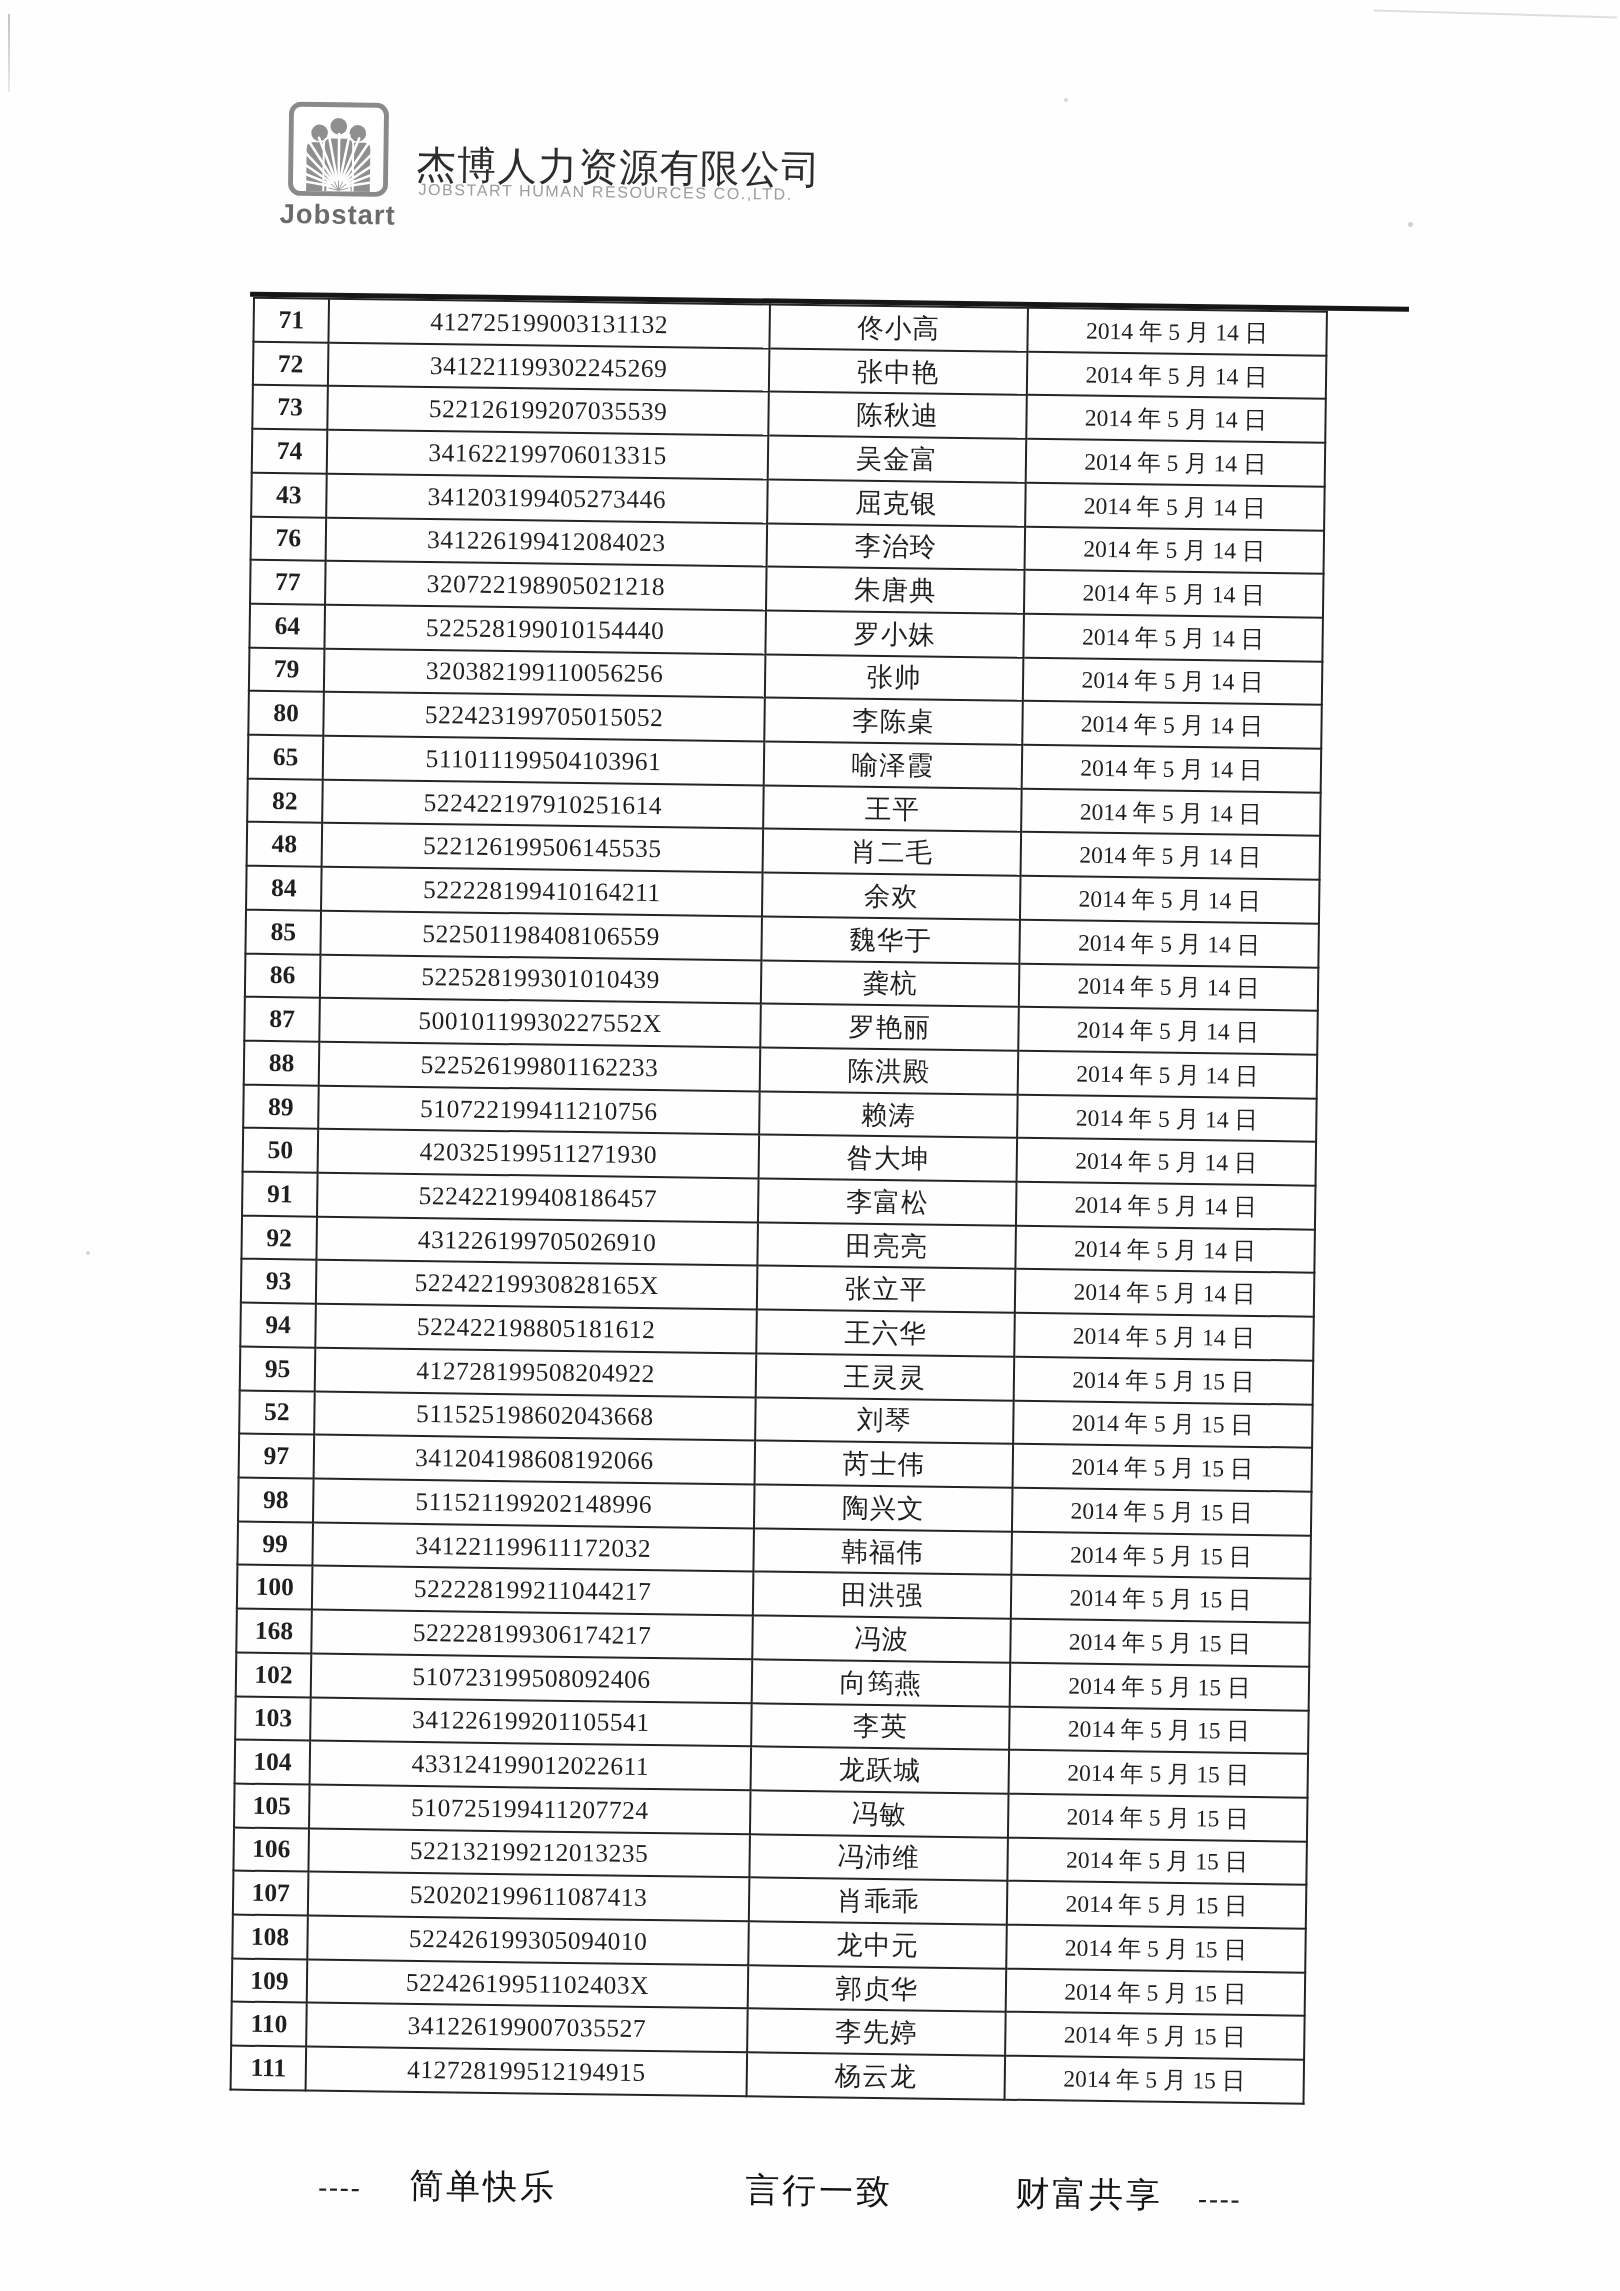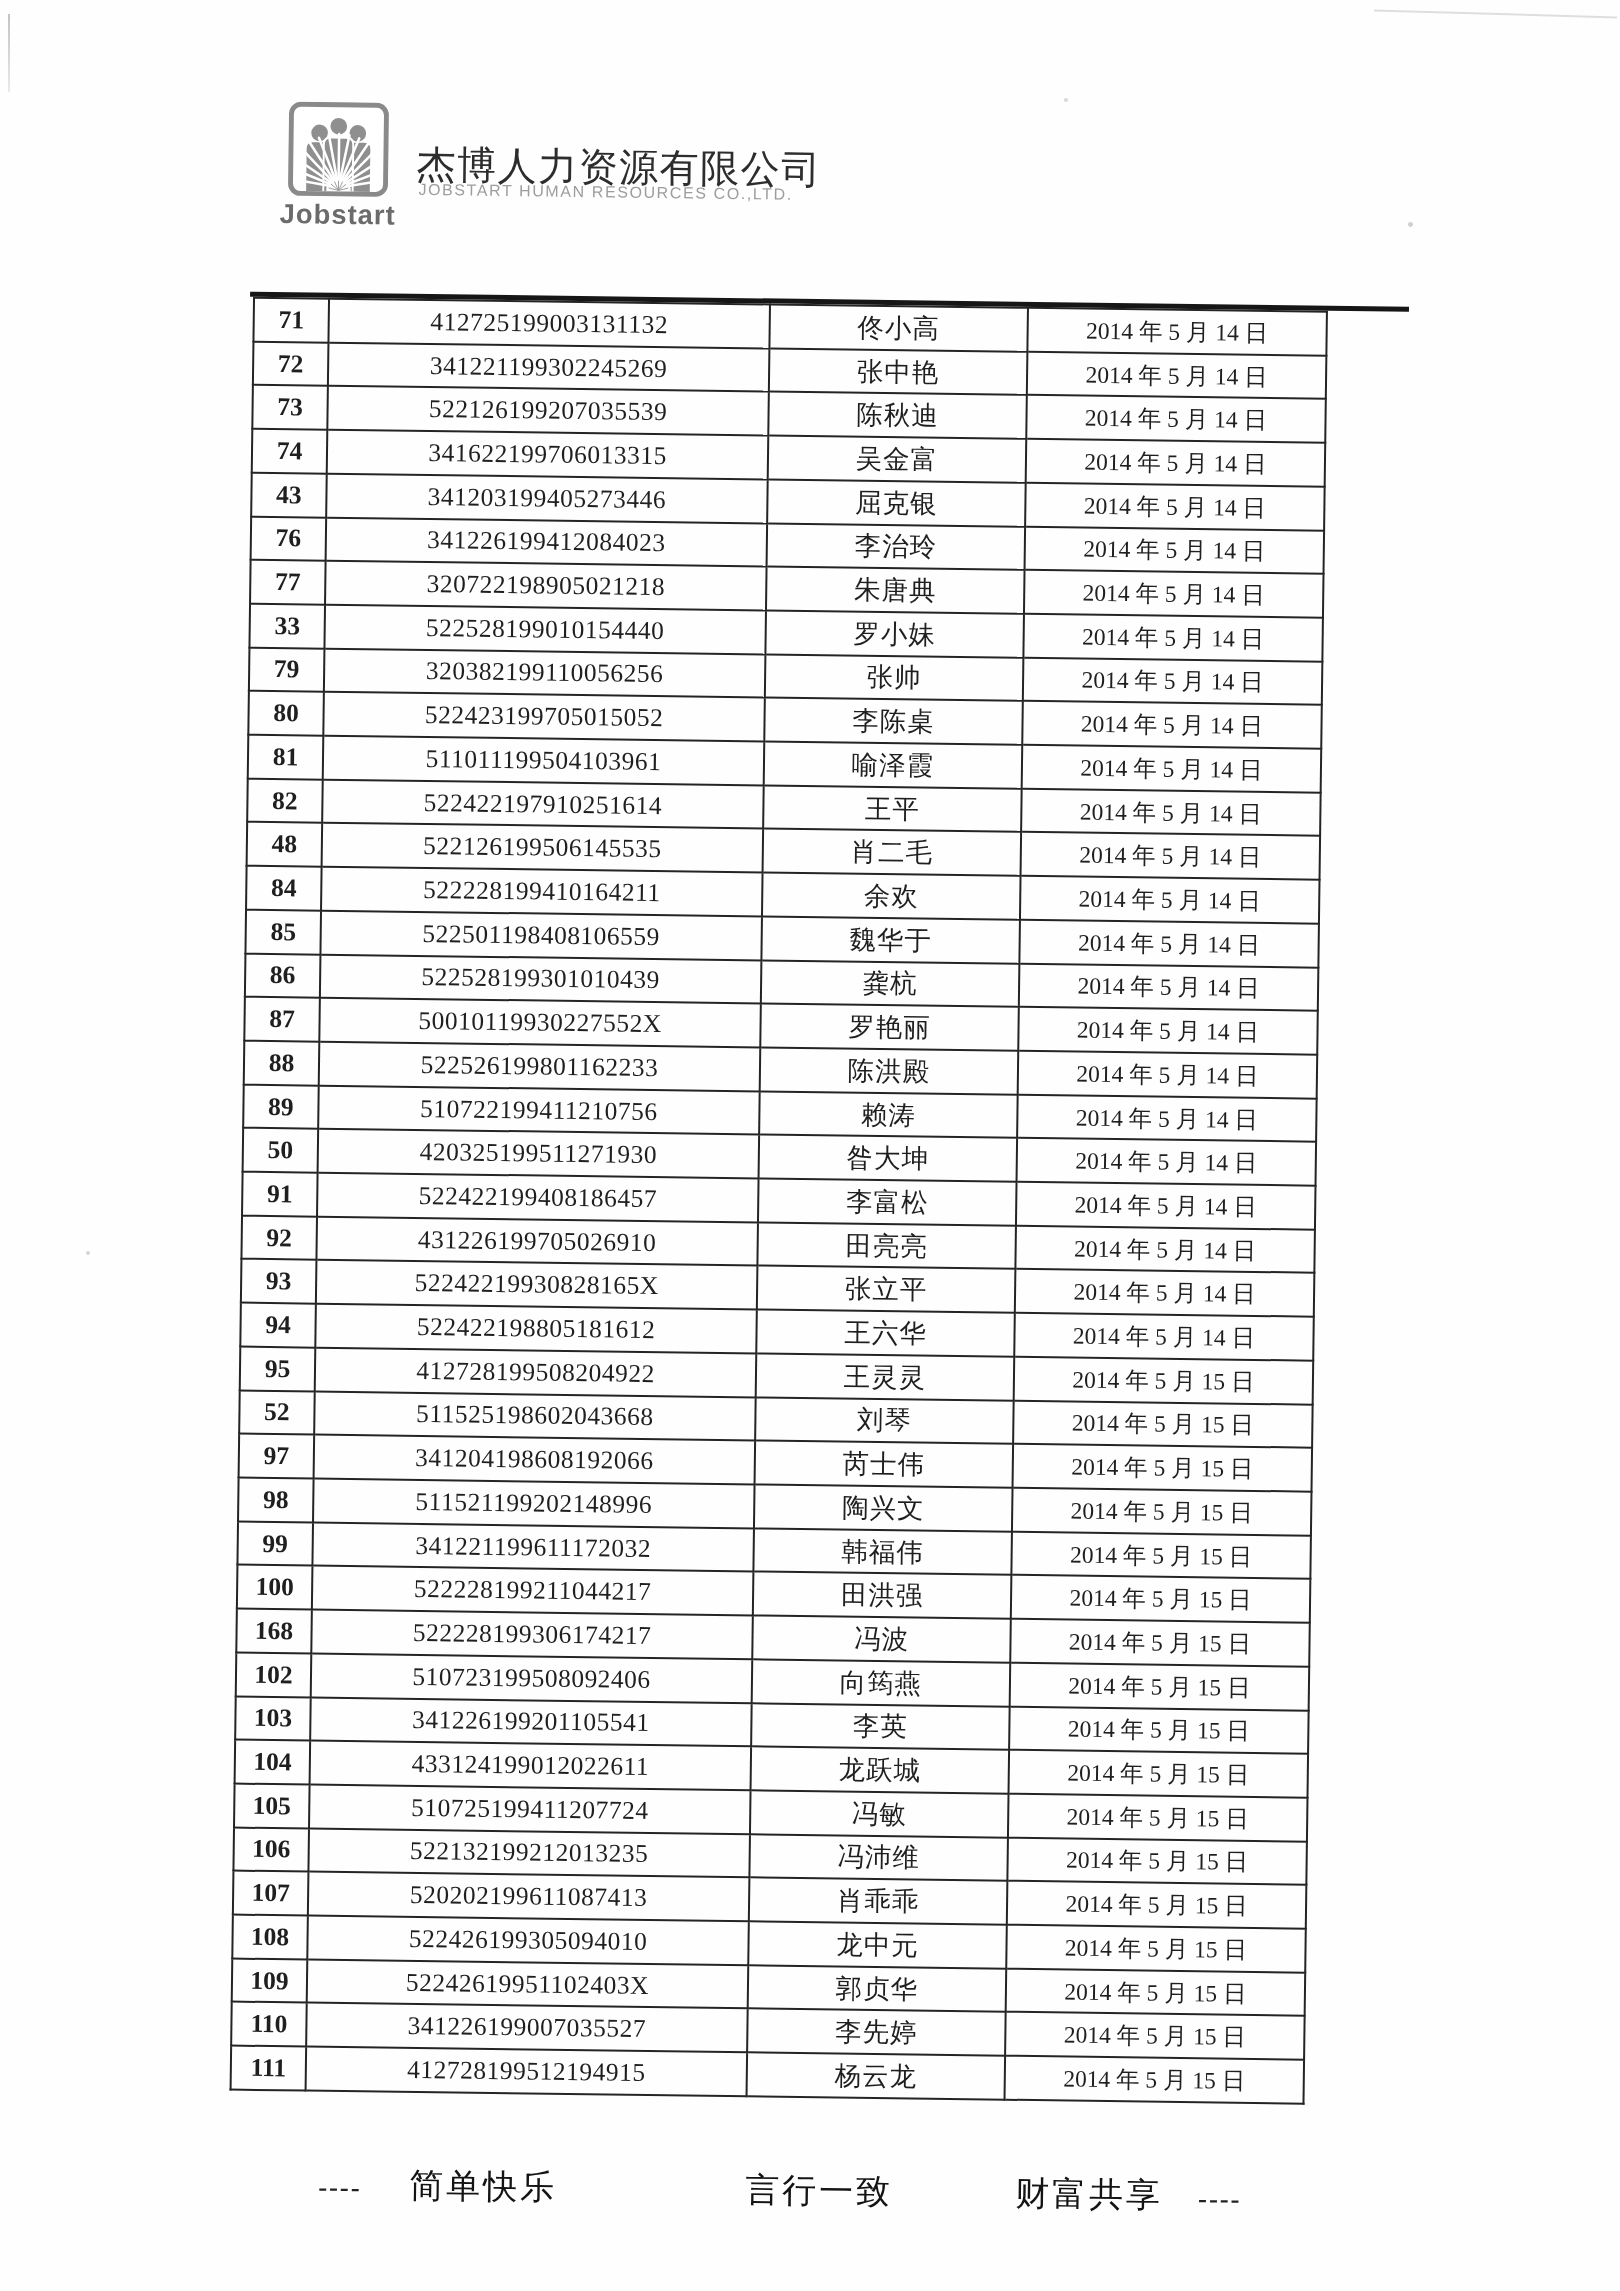--- a/index.html
+++ b/index.html
@@ -149,39 +149,39 @@
             <td class="c2">李治玲</td>
             <td class="c3">2014 年 5 月 14 日</td>
           </tr>
           <tr>
             <td class="c0">77</td>
             <td class="c1">320722198905021218</td>
             <td class="c2">朱唐典</td>
             <td class="c3">2014 年 5 月 14 日</td>
           </tr>
           <tr>
-            <td class="c0">33</td>
+            <td class="c0">64</td>
             <td class="c1">522528199010154440</td>
             <td class="c2">罗小妹</td>
             <td class="c3">2014 年 5 月 14 日</td>
           </tr>
           <tr>
             <td class="c0">79</td>
             <td class="c1">320382199110056256</td>
             <td class="c2">张帅</td>
             <td class="c3">2014 年 5 月 14 日</td>
           </tr>
           <tr>
             <td class="c0">80</td>
             <td class="c1">522423199705015052</td>
             <td class="c2">李陈桌</td>
             <td class="c3">2014 年 5 月 14 日</td>
           </tr>
           <tr>
-            <td class="c0">81</td>
+            <td class="c0">65</td>
             <td class="c1">511011199504103961</td>
             <td class="c2">喻泽霞</td>
             <td class="c3">2014 年 5 月 14 日</td>
           </tr>
           <tr>
             <td class="c0">82</td>
             <td class="c1">522422197910251614</td>
             <td class="c2">王平</td>
             <td class="c3">2014 年 5 月 14 日</td>
           </tr>

